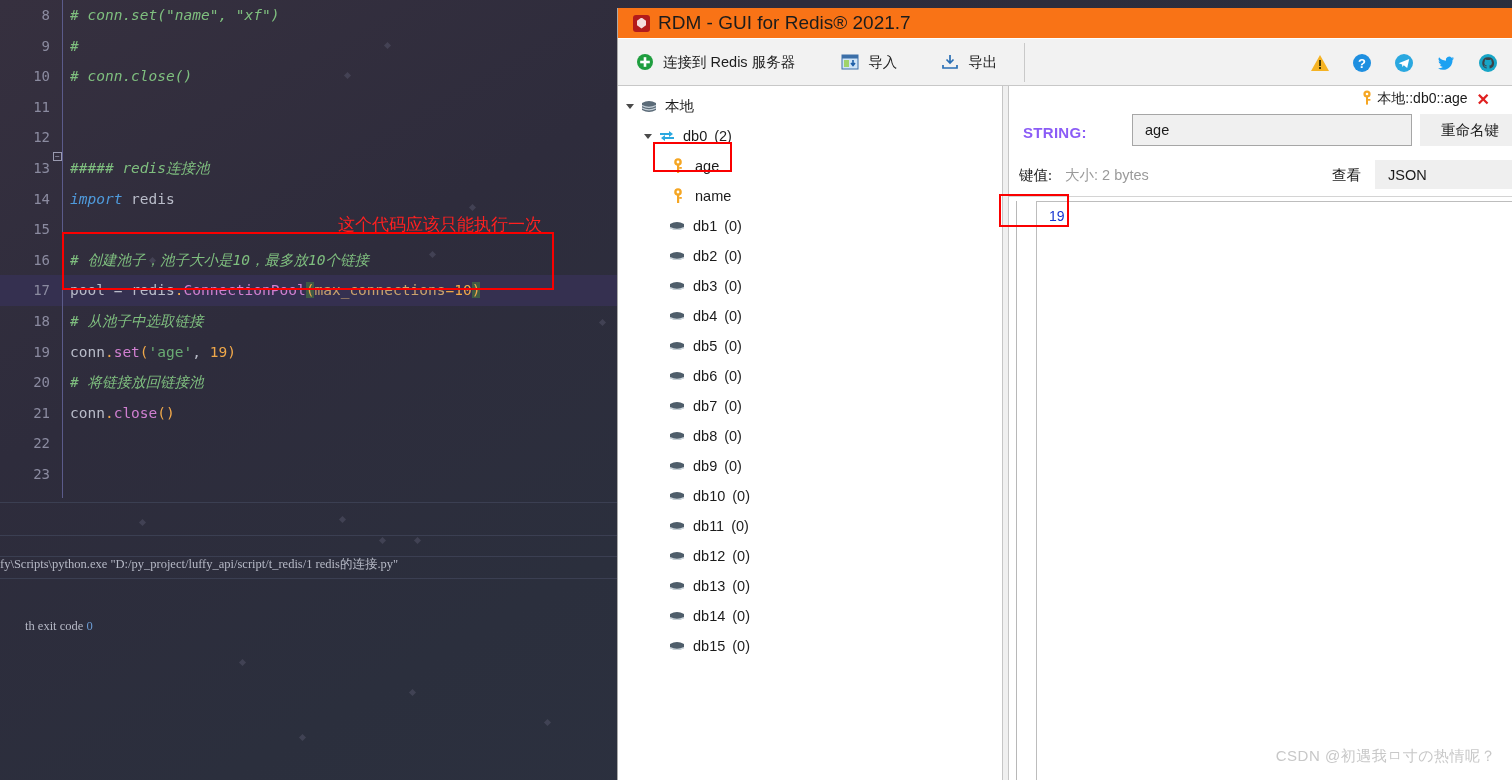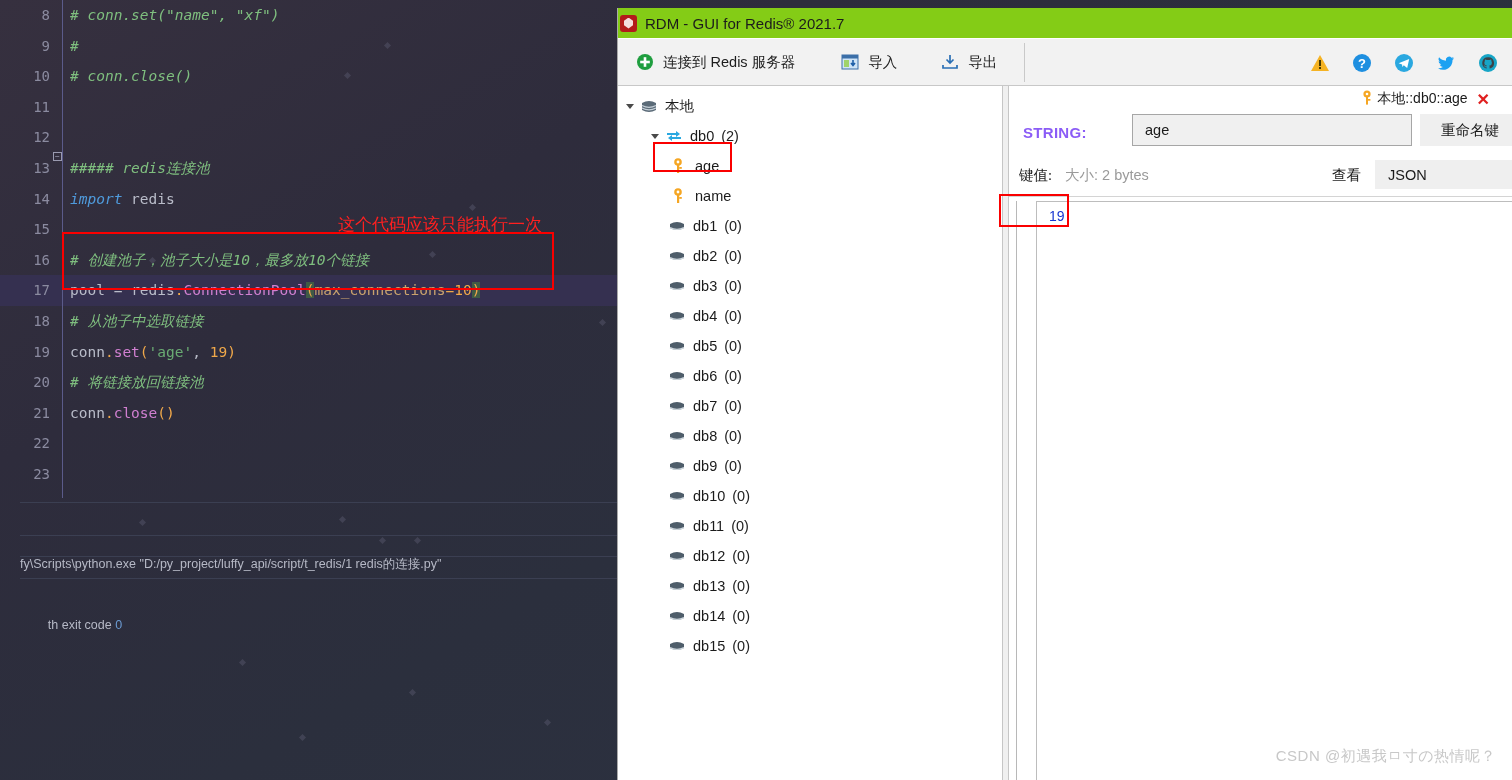--- a/index.html
+++ b/index.html
@@ -47,35 +47,35 @@
   .str { color: #6aab73; }
   .argname { color: #c9a26d; }
   .hl-line { position: absolute; left: 0; width: 618px; height: 30.6px; background: #353050; }
   .brmatch { background: #3f5b45; }
   .note-red { position: absolute; color: #ff2020; font-family: "Liberation Sans", sans-serif; font-size: 17px; }
   .redbox-code {
     position: absolute; border: 2px solid #fa0000; pointer-events: none;
   }
   .console {
     position: absolute; left: 0; top: 498px; width: 724px; height: 282px;
-    font-family: Liberation Sans, sans-serif; font-size: 12.5px; color: #b6b9c6; margin-left: 20px;
+    font-family: Liberation Serif, serif; font-size: 12.5px; color: #b6b9c6;
   }
   .console .sep { position: absolute; left: 0; width: 618px; height: 1px; background: #3b3f52; }
   .console .line { position: absolute; white-space: pre; }
   .console .c-code { color: #6b9bd2; }
 
   
   .rdm {
     position: absolute; left: 617px; top: 8px; width: 895px; height: 772px;
     background: #ffffff; border-left: 1px solid #a9a9a9;
     font-family: "Liberation Sans", sans-serif;
   }
   .titlebar {
-    height: 31px; background: #84cc16; display: flex; align-items: center;
-    padding-left: 2px; font-size: 15px; color: #1c1c1c; border-bottom: 1px solid #ffffff;
+    height: 31px; background: #f97316; display: flex; align-items: center;
+    padding-left: 15px; font-size: 19px; color: #1c1c1c; border-bottom: 1px solid #ffffff;
   }
   .rdm-logo {
     width: 17px; height: 17px; margin-right: 8px; flex: 0 0 auto;
     background: #b31b1b; border-radius: 3px; position: relative;
   }
   .rdm-logo::after {
     content: ""; position: absolute; left: 4px; top: 3px; width: 9px; height: 11px;
     background: #ffffff; clip-path: polygon(0 30%,50% 0,100% 30%,100% 70%,50% 100%,0 70%);
     opacity: .85;
   }
@@ -98,21 +98,21 @@
     background: #ffffff; overflow: hidden; padding-top: 5px;
   }
   .splitter { position: absolute; left: 384px; top: 0; width: 7px; height: 694px; background: #f0f0f0; border-left: 1px solid #c6c6c6; border-right: 1px solid #c6c6c6; cursor: col-resize; }
   .detail { position: absolute; left: 391px; top: 0; right: 0; height: 694px; background: #ffffff; }
 
   .trow { display: flex; align-items: center; height: 30px; font-size: 14.5px; color: #1b1b1b; white-space: nowrap; }
   .trow .arrow { width: 12px; height: 12px; margin-right: 4px; flex: 0 0 auto; }
   .trow .tico { width: 18px; height: 18px; margin-right: 7px; flex: 0 0 auto; display: block; }
   .trow .cnt { color: #222; margin-left: 7px; }
   .lvl0 { padding-left: 6px; }
-  .lvl1 { padding-left: 31px; }
+  .lvl1 { padding-left: 24px; }
   .lvl2 { padding-left: 52px; }
   .lvl1b { padding-left: 34px; }
 
   .redbox { position: absolute; border: 2px solid #fa0000; pointer-events: none; }
 
   .tabhdr { position: relative; height: 27px; }
   .keytab {
     position: absolute; right: 22px; top: 4px; display: flex; align-items: flex-start;
     font-size: 14px; color: #1a1a1a;
   }

